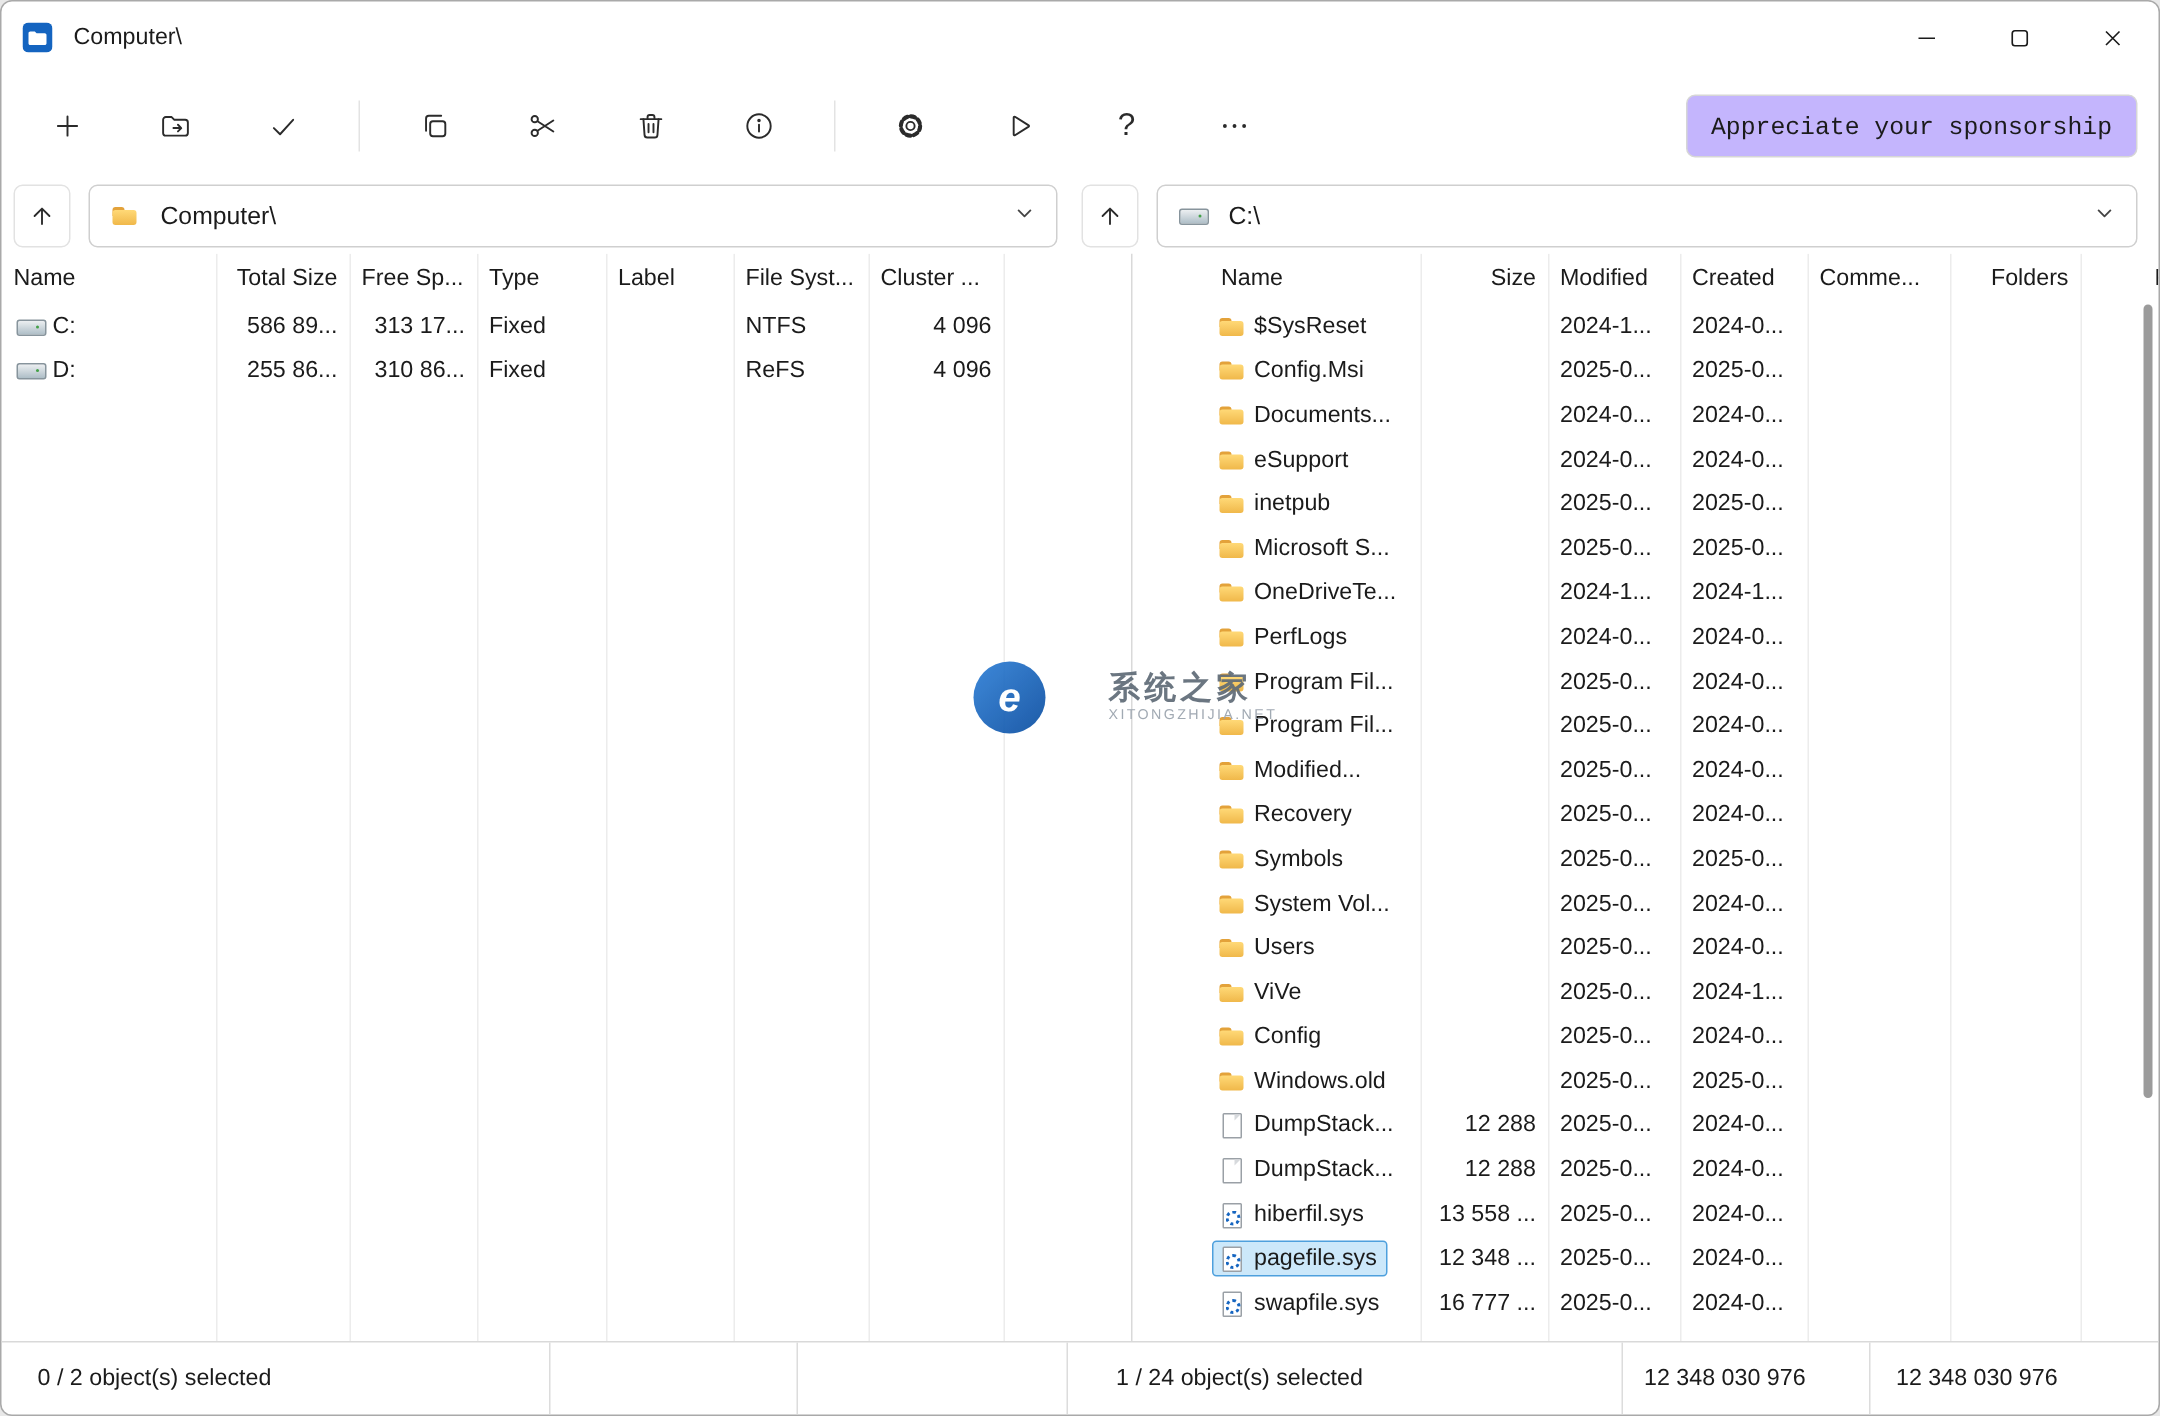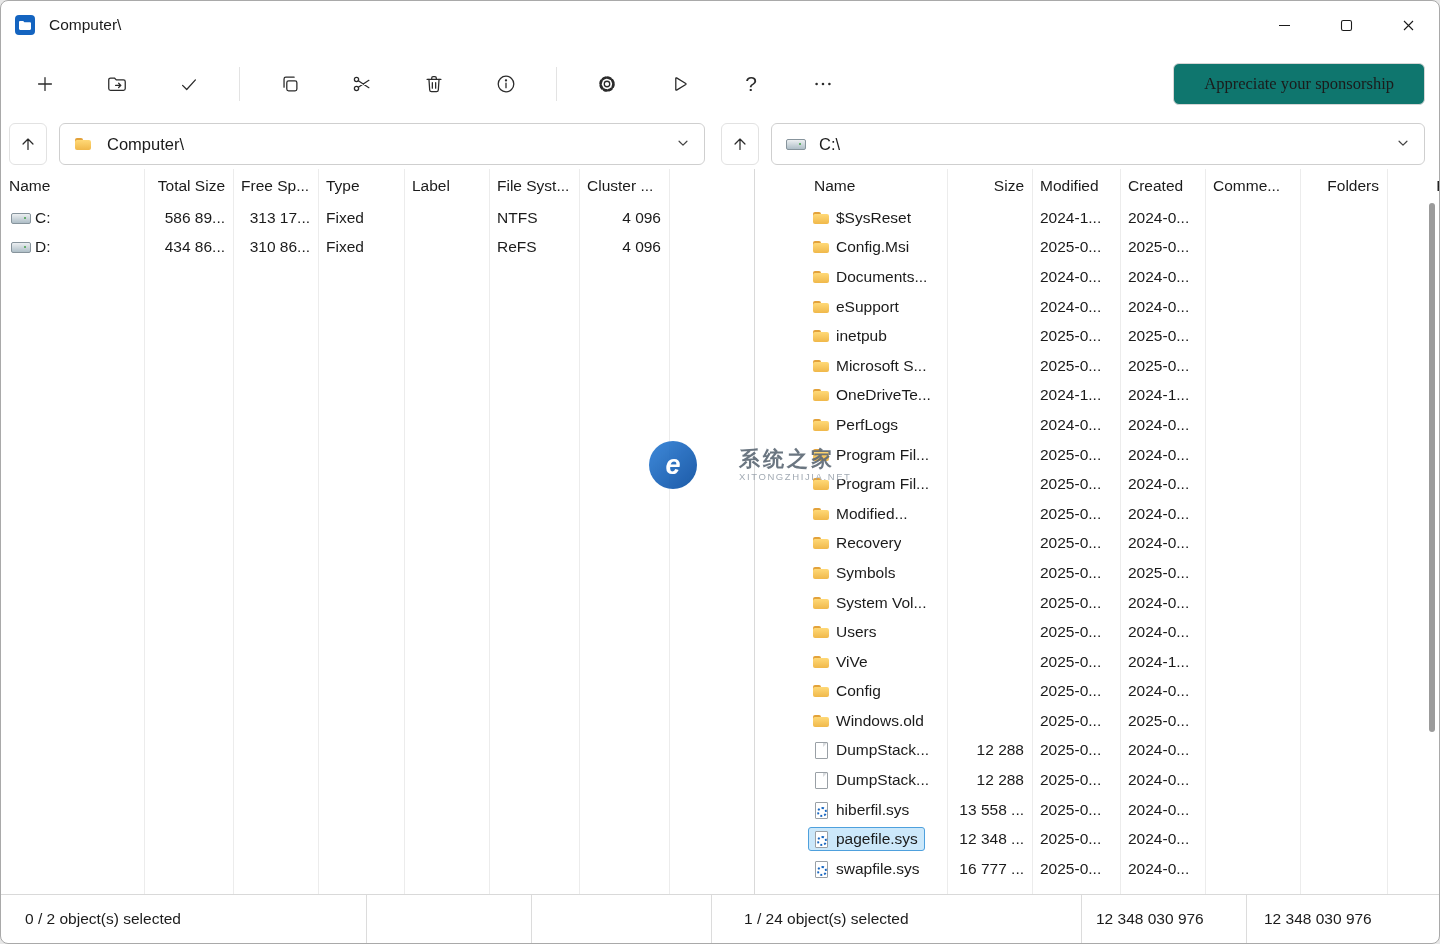--- a/index.html
+++ b/index.html
@@ -13,21 +13,21 @@
   .win-controls{ margin-left:auto; display:flex; height:100%; }
   .win-btn{ width:62px; height:100%; display:flex; align-items:center; justify-content:center; background:none; border:none; cursor:pointer; color:#1b1b1b; }
   .win-btn svg{ width:13px; height:13px; stroke:#1b1b1b; stroke-width:1.1; fill:none; }
 
   
   .toolbar{ height:70px; flex:none; display:flex; align-items:center; padding:0 14px 0 22px; gap:28px; }
   .tool-btn{ width:44px; height:44px; flex:none; display:flex; align-items:center; justify-content:center; background:none; border:none; border-radius:6px; cursor:pointer; }
   .tool-btn svg{ width:22px; height:22px; stroke:#2b2b2b; stroke-width:1.4; fill:none; stroke-linecap:round; stroke-linejoin:round; }
   .tool-btn .glyph{ font-size:21px; color:#2b2b2b; }
   .tb-sep{ width:1px; height:34px; background:#e3e3e3; flex:none; }
-  .sponsor{ margin-left:auto; height:42px; padding:0 30px; border:1px solid #d6d6d6; border-radius:6px; background:#0f766e; font-size:16.5px; color:#1b1b1b; font-family:Liberation Serif, serif; cursor:pointer; }
+  .sponsor{ margin-left:auto; height:42px; padding:0 16px; border:1px solid #d6d6d6; border-radius:6px; background:#c4b5fd; font-size:16.5px; color:#1b1b1b; font-family:Liberation Mono, monospace; cursor:pointer; }
 
   
   .addr-row{ height:50px; flex:none; display:flex; align-items:center; }
   .addr-half{ display:flex; align-items:center; gap:12px; }
   .addr-half.left{ width:710px; flex:none; padding:0 6px 0 8px; }
   .addr-half.right{ flex:1; padding:0 14px 0 10px; }
   .up-btn{ width:38px; height:42px; flex:none; border:1px solid #e2e2e2; border-radius:6px; background:#fff; display:flex; align-items:center; justify-content:center; cursor:pointer; }
   .up-btn svg{ width:18px; height:18px; stroke:#2b2b2b; stroke-width:1.4; fill:none; stroke-linecap:round; stroke-linejoin:round; }
   .combo{ flex:1; height:42px; border:1px solid #cfcfcf; border-radius:6px; display:flex; align-items:center; padding:0 14px; gap:15px; font-size:16.5px; cursor:pointer; background:#fff; }
   .combo .chev{ margin-left:auto; }
@@ -262,21 +262,21 @@
             <div class="cell num">4 096</div>
             <div class="cell"></div>
           </div>
           <div class="cols row">
             <div class="cell c-name">
               <span class="name-box">
                 <span class="icon drive"></span>
                 <span class="nm">D:</span>
               </span>
             </div>
-            <div class="cell num">434 86...</div>
+            <div class="cell num">255 86...</div>
             <div class="cell num">310 86...</div>
             <div class="cell">Fixed</div>
             <div class="cell"></div>
             <div class="cell">ReFS</div>
             <div class="cell num">4 096</div>
             <div class="cell"></div>
           </div>
         </div>
     </div>
 

